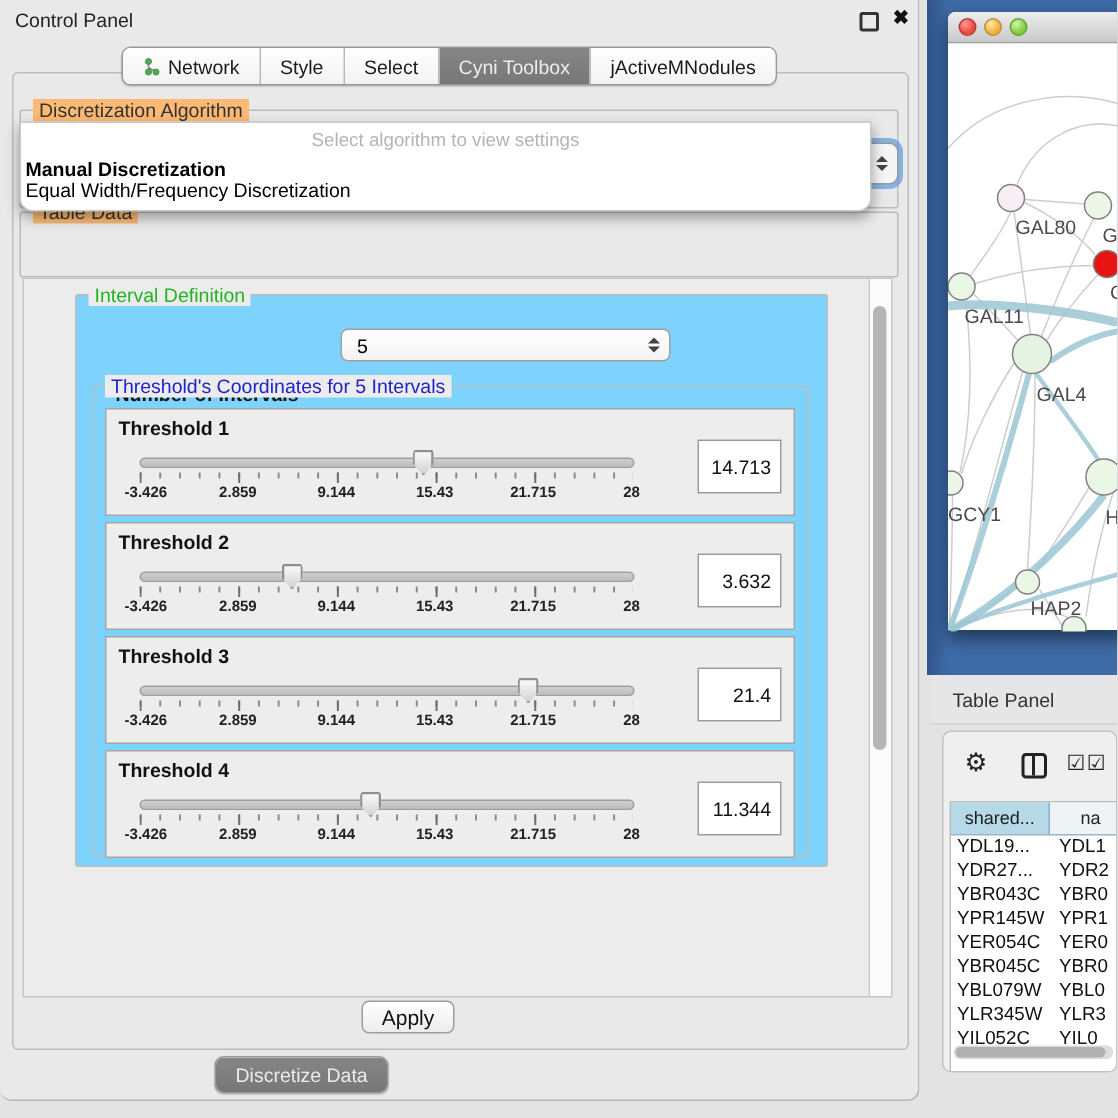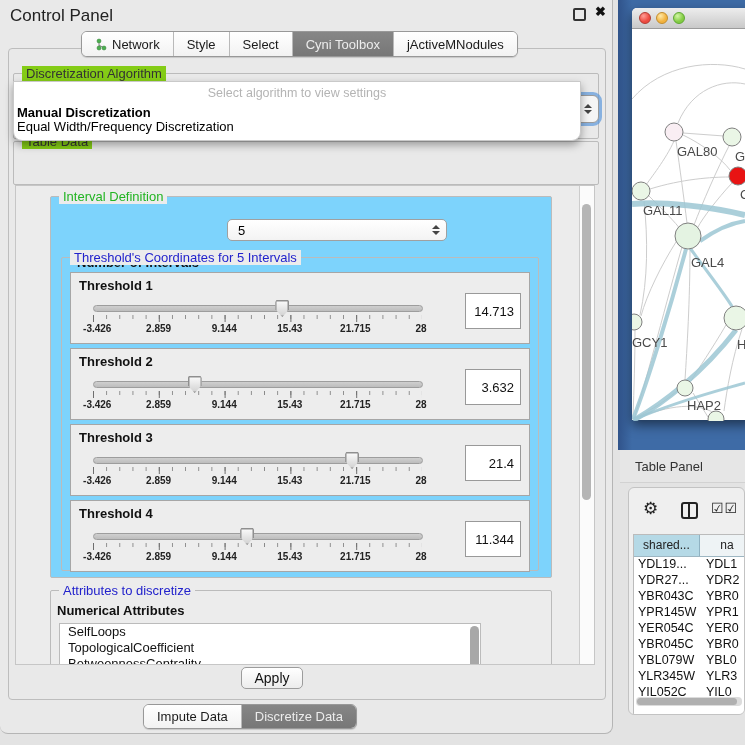--- a/index.html
+++ b/index.html
@@ -1,37 +1,37 @@
 <!DOCTYPE html>
 <html><head>
 <meta charset="utf-8">
 <style>
   html,body{margin:0;padding:0;background:#e3e3e3;font-family:"Liberation Sans",sans-serif;}
   #root{position:relative;width:745px;height:745px;overflow:hidden;background:#e3e3e3;}
   
   .cp{position:absolute;left:0;top:0;width:612px;height:733px;background:#e9e9e9;
       border-right:1px solid #b5b5b5;border-bottom:1px solid #b5b5b5;border-radius:0 0 8px 8px;}
   .cp-titlebar{position:absolute;left:0;top:0;width:100%;height:26px;}
-  .cp-title{position:absolute;left:10px;top:6px;font-size:17px;color:#222;}
+  .cp-title{position:absolute;left:10px;top:6px;font-size:13px;color:#222;}
   .win-float{position:absolute;right:26px;top:8px;width:9px;height:9px;border:2px solid #333;border-radius:2px;}
   .win-close{position:absolute;right:6px;top:4px;font-size:13px;font-weight:bold;color:#111;}
   
   .seg{position:absolute;display:flex;z-index:40;border:1px solid #989898;border-radius:6px;overflow:hidden;
        background:#fff;box-shadow:0 1px 1px rgba(0,0,0,.15);}
   .seg .s{display:flex;align-items:center;gap:5px;padding:0 13px;font-size:13px;color:#1a1a1a;
           background:linear-gradient(#ffffff,#f2f2f2);border-left:1px solid #b9b9b9;white-space:nowrap;}
   .seg .s:first-child{border-left:none;}
   .seg .s.sel{background:linear-gradient(#868686,#777777);color:#ececec;}
   #top-tabs{left:81px;top:31px;height:24px;}
   #bottom-tabs{left:143px;top:704px;height:23px;}
   
   .content-panel{position:absolute;left:8px;top:48px;width:596px;height:650px;background:#e9e9e9;
        border:1px solid #bdbdbd;border-radius:4px;}
   .group{position:absolute;border:1px solid #bbb;border-radius:2px;}
-  .g-label{position:absolute;top:-8px;left:8px;background:#84cc16;padding:0 4px;font-size:13px;}
+  .g-label{position:absolute;top:-8px;left:8px;background:#fdba74;padding:0 4px;font-size:13px;}
   .g-label.dark{color:#333;}
   .g-label.green{color:#22b422;}
   .g-label.blue{color:#2222cc;}
   .alg-group{left:4px;top:24px;width:584px;height:64px;}
   .td-group{left:4px;top:92px;width:584px;height:42px;}
   .combo{position:absolute;left:8px;top:12px;width:566px;height:22px;background:linear-gradient(#ffffff,#f3f3f3);
          border:1px solid #a5a5a5;border-radius:5px;font-size:13px;color:#111;line-height:22px;padding-left:8px;box-sizing:border-box;}
   .stepper{position:absolute;right:6px;top:0;height:100%;display:flex;flex-direction:column;justify-content:center;gap:2px;}
   .stepper .up{width:0;height:0;border-left:4px solid transparent;border-right:4px solid transparent;border-bottom:4px solid #444;}
   .stepper .dn{width:0;height:0;border-left:4px solid transparent;border-right:4px solid transparent;border-top:4px solid #444;}
@@ -260,45 +260,30 @@
                       <span style="left: 80%;">21.715</span>
                       <span style="left: 100%;">28</span>
                     </div>
                   </div>
                   <div class="t-value">11.344</div>
                 </div>
               </div>
           </div>
         </div>
 
-        <div class="group attr-group">
-          <span class="g-label blue">Attributes to discretize</span>
-          <div class="attr-sub">Numerical Attributes</div>
-          <div class="attr-list">
-            <div id="attr-items">
-                <div class="item">SelfLoops</div>
-                <div class="item">TopologicalCoefficient</div>
-                <div class="item">BetweennessCentrality</div>
-              </div>
-            <div class="attr-vscroll"></div>
-          </div>
-        </div>
 
         <div class="vscroll">
           <div class="vthumb"></div>
         </div>
       </div>
 
       <button class="apply">Apply</button>
     </div>
 
     <div class="seg" id="bottom-tabs">
-        <div class="s">
-          <span>Impute Data</span>
-        </div>
         <div class="s sel">
           <span>Discretize Data</span>
         </div>
       </div>
   </div>
 
   <div class="desktop">
     <div class="iframe-window">
       <div class="tl-bar">
         <span class="light red"></span>

